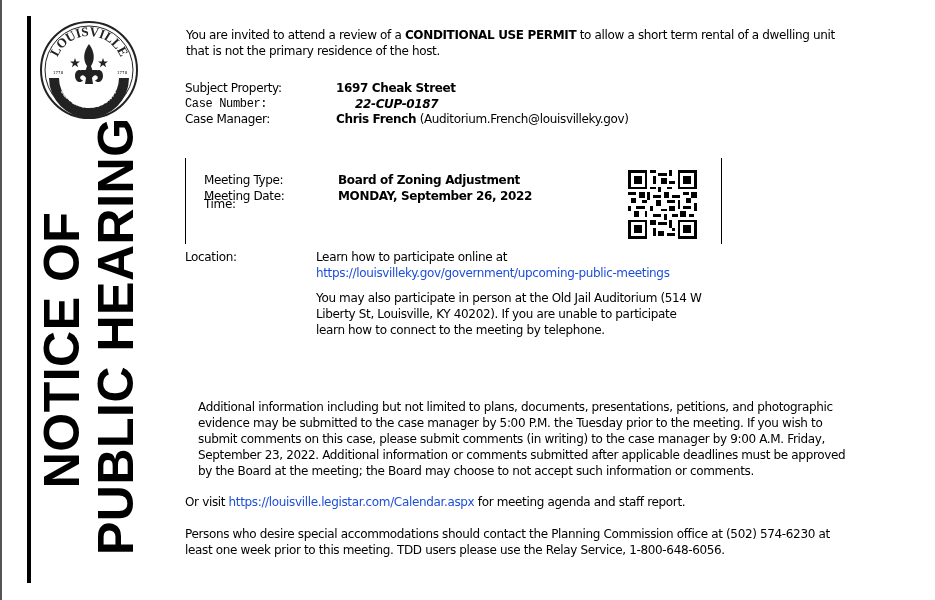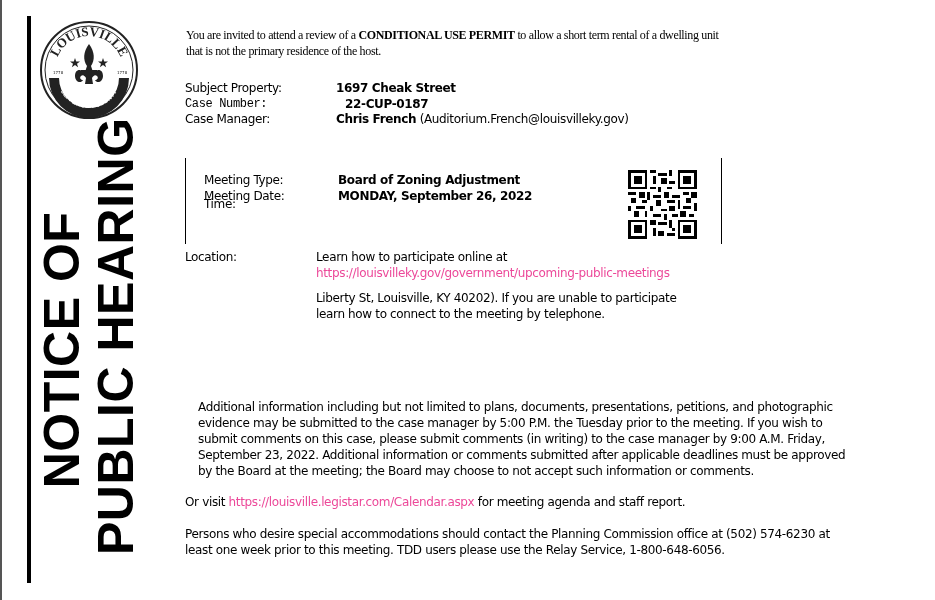--- a/index.html
+++ b/index.html
@@ -16,21 +16,21 @@
     .vertical-title .rot {
       position:absolute; left:50%; top:50%;
       transform: translate(-50%,-50%) rotate(-90deg);
       width:410px; text-align:center;
       font-family:"Liberation Sans", sans-serif; font-weight:bold;
       font-size:50px; line-height:54px; white-space:nowrap; letter-spacing:0.5px;
     }
     .txt { position:absolute; font-size:12px; line-height:16px; font-family:"DejaVu Sans", sans-serif; }
     .cond { letter-spacing:-0.35px; }
     .b { font-weight:bold; }
-    .link { color:#ec4899; }
+    .link { color:#1d4ed8; }
     .row { position:absolute; font-size:12px; line-height:16px; letter-spacing:-0.35px; }
     .box-l { position:absolute; left:185px; top:158px; width:1px; height:86px; background:#000; }
     .box-r { position:absolute; left:721px; top:158px; width:1px; height:86px; background:#000; }
     .qr { position:absolute; left:628px; top:170px; width:69px; height:69px; }
   </style>
 </head>
 <body>
 
 <div class="page-edge"></div>
 <div class="left-rule"></div>
@@ -58,29 +58,29 @@
   <polygon points="64,38 65.2,41.5 69,41.5 66,43.7 67.1,47.2 64,45 60.9,47.2 62,43.7 59,41.5 62.8,41.5" fill="#222"></polygon>
 </svg>
 
 <div class="vertical-title">
   <div class="rot">
     <div>NOTICE OF</div>
     <div>PUBLIC HEARING</div>
   </div>
 </div>
 
-<div class="txt cond" style="left:186px; top:27px; width:740px;font-family:Liberation Serif, serif;">
+<div class="txt cond" style="left:186px; top:27px; width:740px;">
   <div><span>You are invited to attend a review of a </span><span class="b">CONDITIONAL USE PERMIT</span><span> to allow a short term rental of a dwelling unit</span></div>
   <div>that is not the primary residence of the host.</div>
 </div>
 
 <div class="row" style="left:185px; top:80px;">Subject Property:</div>
 <div class="row b" style="left:336px; top:80px;">1697 Cheak Street</div>
 <div class="row" style="left:185px; top:96px;font-family:Liberation Mono, monospace;">Case Number:</div>
-<div class="row b" style="left:345px; top:96px;">22-CUP-0187</div>
+<div class="row b" style="left:355px; top:96px;font-style:italic;">22-CUP-0187</div>
 <div class="row" style="left:185px; top:111px;">Case Manager:</div>
 <div class="row" style="left:336px; top:111px;"><span class="b">Chris French</span> <span>(Auditorium.French@louisvilleky.gov)</span></div>
 
 <div class="box-l"></div>
 <div class="box-r"></div>
 
 <div class="row" style="left:204px; top:172px;">Meeting Type:</div>
 <div class="row b" style="left:338px; top:172px;">Board of Zoning Adjustment</div>
 <div class="row" style="left:204px; top:188px;">Meeting Date:</div>
 <div class="row b" style="left:338px; top:188px;">MONDAY, September 26, 2022</div>
@@ -147,20 +147,21 @@
       <rect x="11" y="22" width="2" height="2"></rect>
     <rect x="14" y="23" width="3" height="1"></rect>
       <rect x="16" y="21" width="1" height="1"></rect>
   </g>
 </svg>
 
 <div class="row" style="left:185px; top:249px;">Location:</div>
 <div class="row" style="left:316px; top:249px;">Learn how to participate online at</div>
 <a class="row link" style="left:316px; top:265px; text-decoration:none;">https://louisvilleky.gov/government/upcoming-public-meetings</a>
 <div class="row" style="left:316px; top:290px; width:460px;">
+  <div>You may also participate in person at the Old Jail Auditorium (514 W</div>
   <div>Liberty St, Louisville, KY 40202). If you are unable to participate</div>
   <div>learn how to connect to the meeting by telephone.</div>
 </div>
 
 <div class="row" style="left:198px; top:399px; width:740px;">
   <div>Additional information including but not limited to plans, documents, presentations, petitions, and photographic</div>
   <div>evidence may be submitted to the case manager by 5:00 P.M. the Tuesday prior to the meeting. If you wish to</div>
   <div>submit comments on this case, please submit comments (in writing) to the case manager by 9:00 A.M. Friday,</div>
   <div>September 23, 2022. Additional information or comments submitted after applicable deadlines must be approved</div>
   <div>by the Board at the meeting; the Board may choose to not accept such information or comments.</div>

